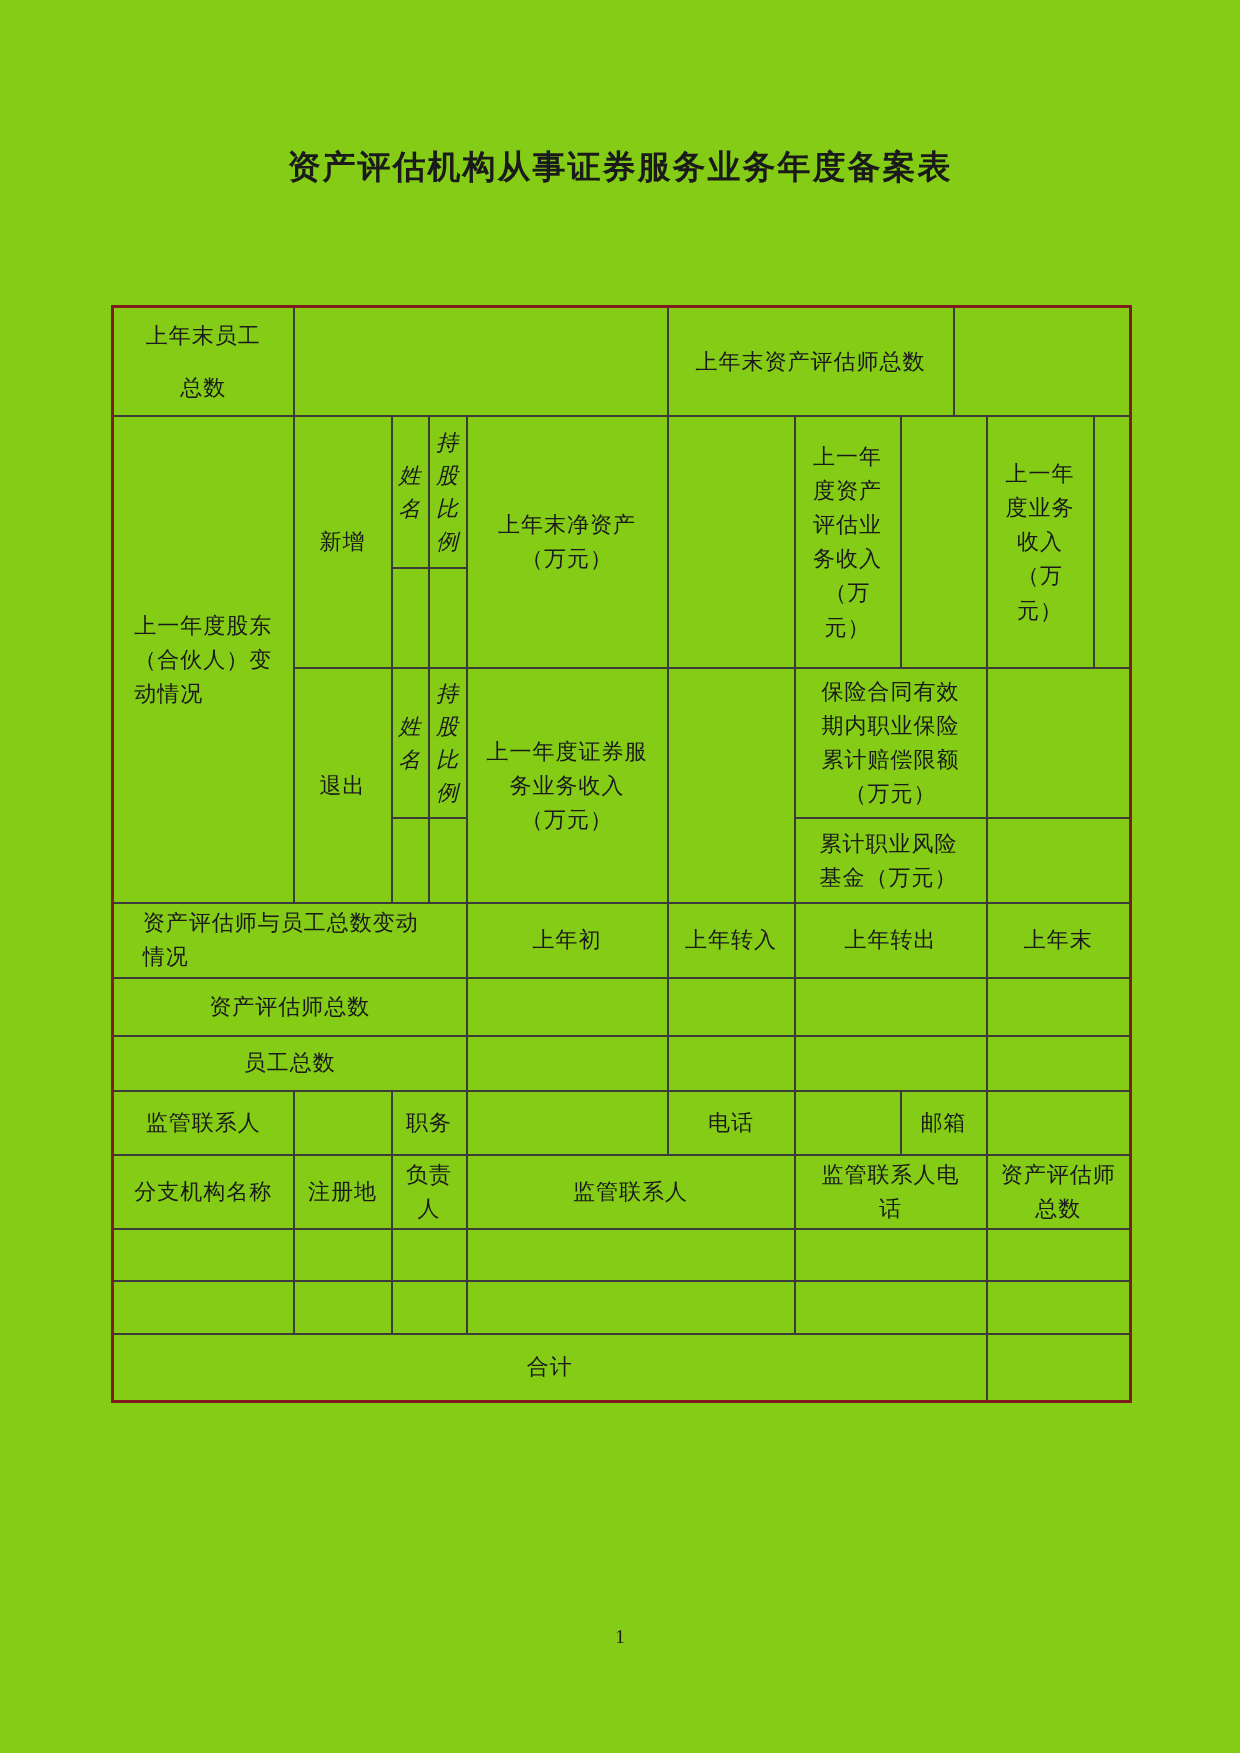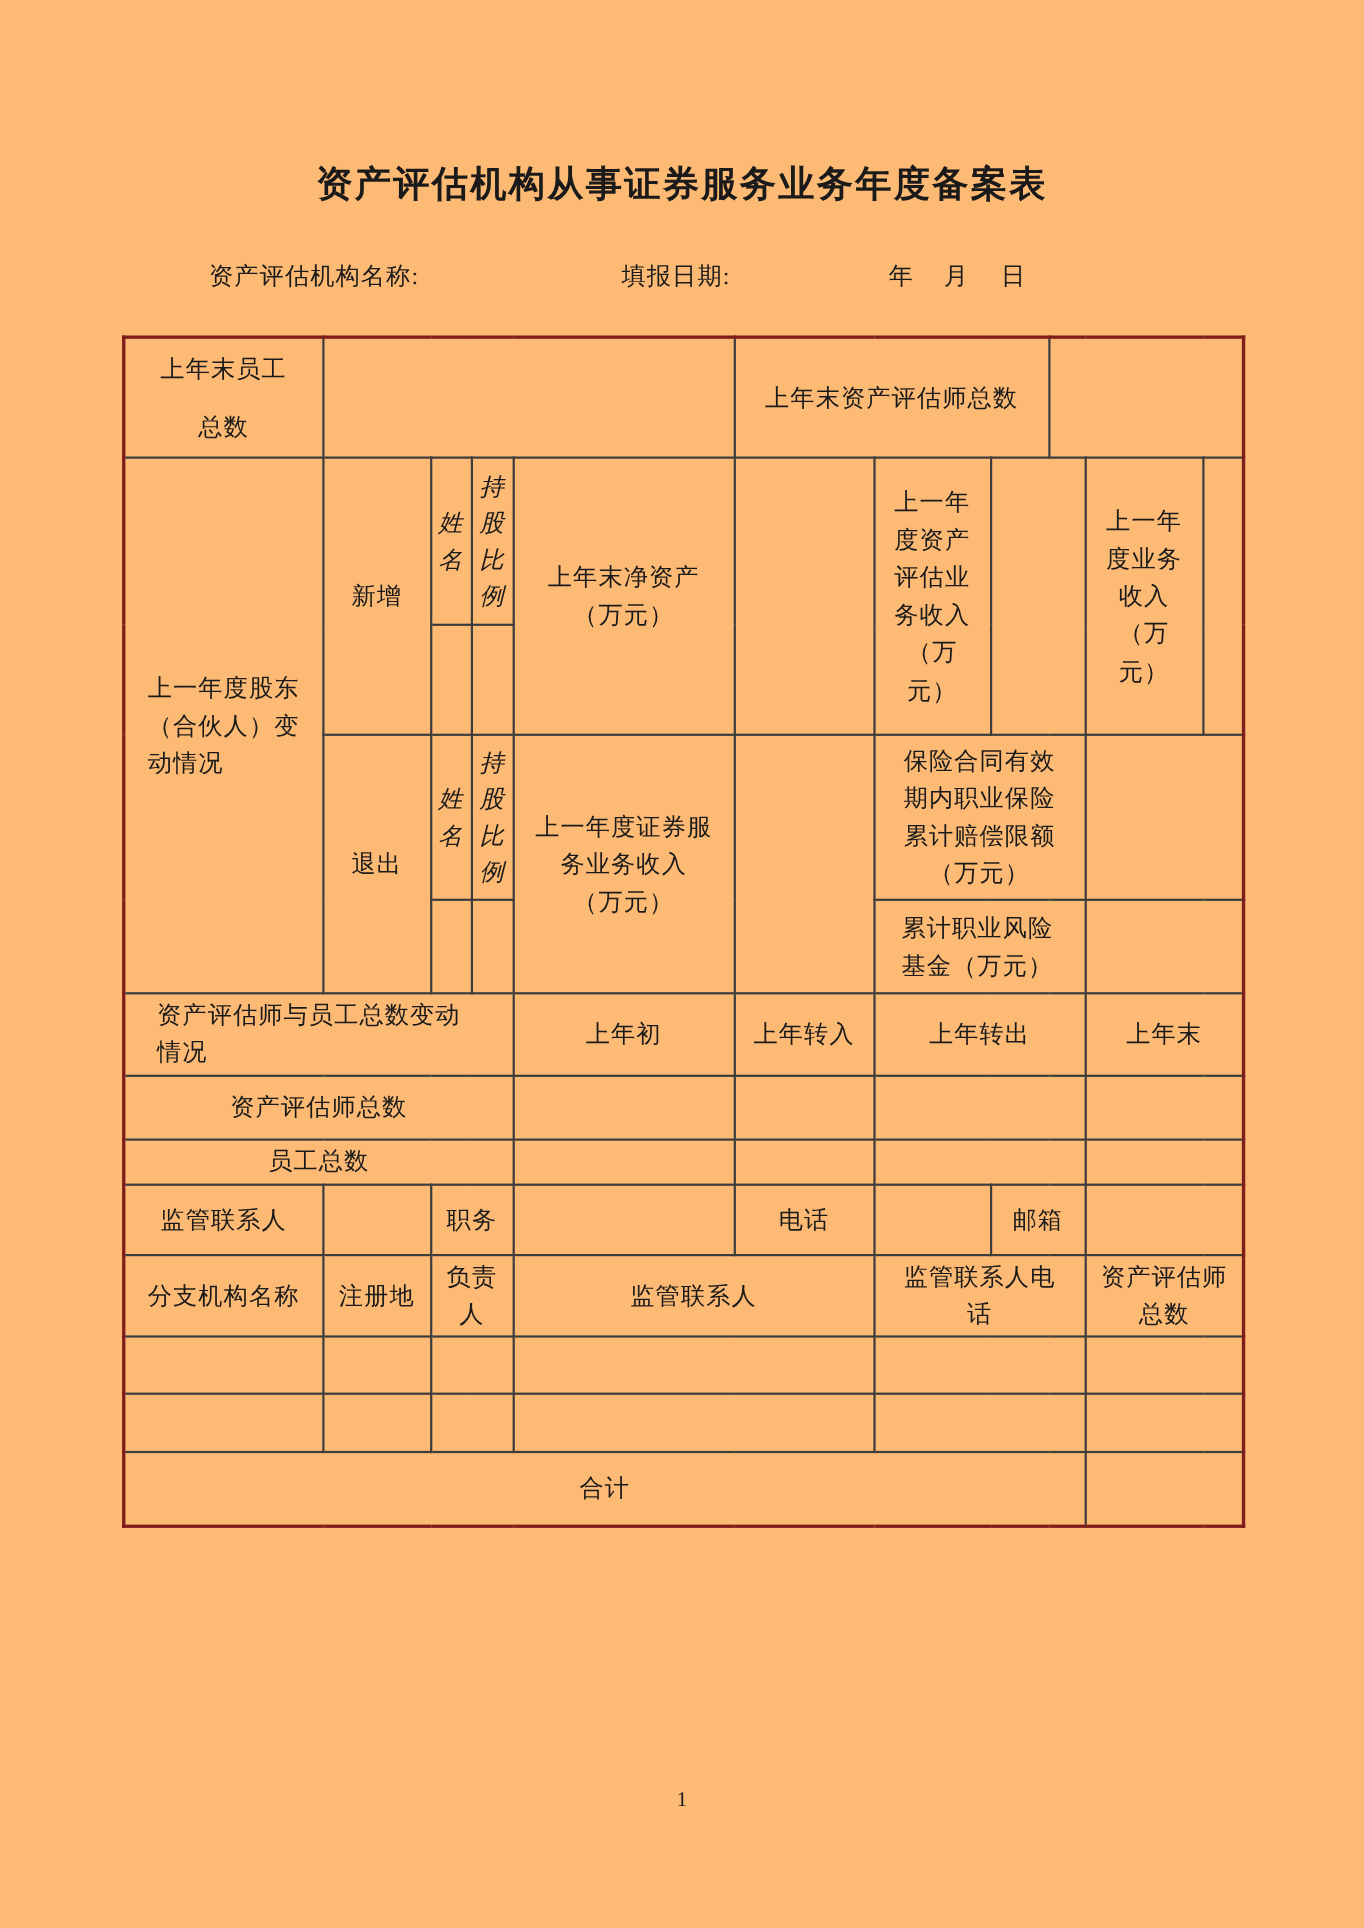--- a/index.html
+++ b/index.html
@@ -1,19 +1,19 @@
 <!DOCTYPE html>
 <html><head>
 <meta charset="utf-8">
 <style>
   html,body{margin:0;padding:0;background:#ffffff;}
   .page{
     position:relative;
     width:1240px;height:1753px;
-    background:#fdba74;
+    background:#84cc16;
     color:#1a1a1a;
     font-family:"Liberation Serif","DejaVu Serif",serif;
     overflow:hidden;
   }
   .title{
     position:absolute;top:145px;left:0;width:100%;
     text-align:center;
     font-size:33px;font-weight:bold;letter-spacing:2px;
   }
   .subline{position:absolute;top:236px;left:0;width:100%;height:30px;font-size:22px;letter-spacing:1px;}
@@ -38,21 +38,21 @@
     word-break:break-word;
   }
   
   tr.r1 {height:108px;}
   tr.r2 {height:152px;}
   tr.r3 {height:100px;}
   tr.r4 {height:150px;}
   tr.r5 {height:85px;}
   tr.r6 {height:65px;}
   tr.r7 {height:58px;}
-  tr.r8 {height:41px;}
+  tr.r8 {height:55px;}
   tr.r9 {height:64px;}
   tr.r10{height:67px;}
   tr.r11{height:52px;}
   tr.r12{height:53px;}
   tr.r13{height:68px;}
 
   .lt{text-align:left;padding-left:16px;}
   .blk{display:inline-block;vertical-align:middle;}
   .tl{text-align:left;}
   .w50 {max-width:52px;}
@@ -72,27 +72,20 @@
     font-family:"Liberation Serif","DejaVu Serif",serif;
   }
 </style>
 </head>
 <body>
 
 <div class="page">
 
   <div class="title">资产评估机构从事证券服务业务年度备案表</div>
 
-  <div class="subline">
-    <span class="org-label">资产评估机构名称:</span>
-    <span class="date-label">填报日期:</span>
-    <span class="yy">年</span>
-    <span class="mm">月</span>
-    <span class="dd">日</span>
-  </div>
 
   <table class="form">
     <colgroup>
       <col style="width:181px">
         <col style="width:98px">
         <col style="width:37px">
         <col style="width:38px">
       <col style="width:201px">
         <col style="width:127px">
         <col style="width:106px">

